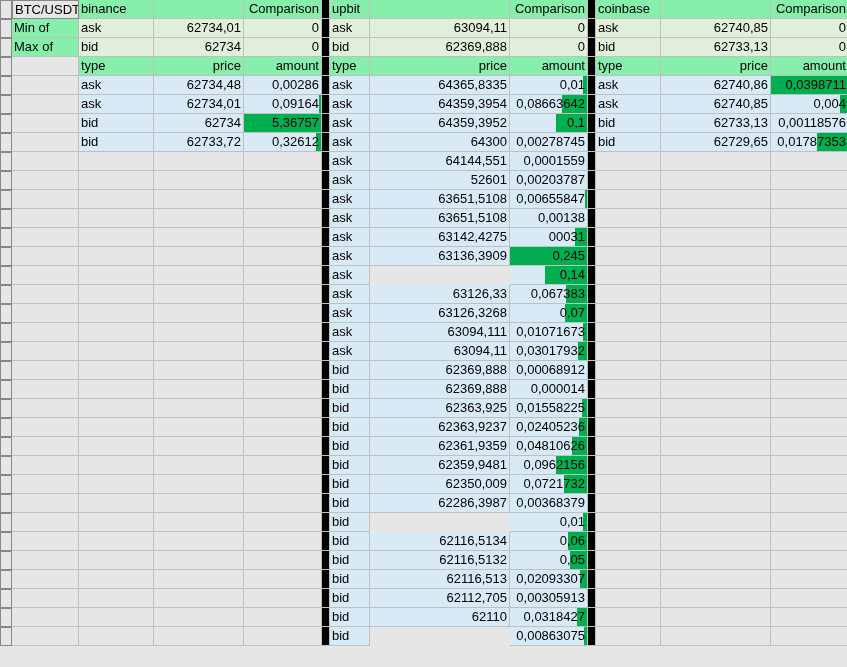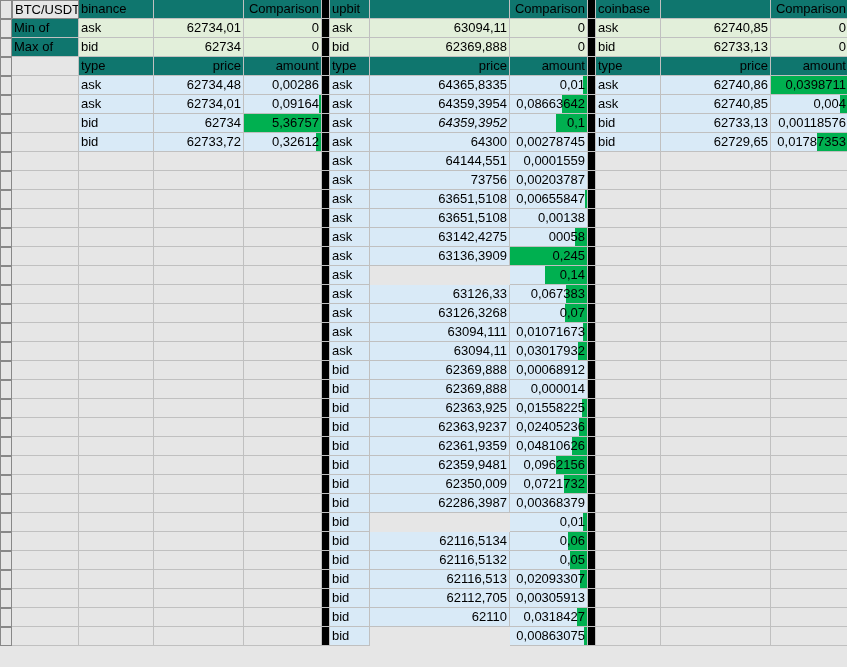--- a/index.html
+++ b/index.html
@@ -2,21 +2,21 @@
 <html><head>
 <meta charset="utf-8">
 <style>
   html,body{margin:0;padding:0;font-family:Arial,Helvetica,sans-serif;font-size:13px;color:#000;background:#e6e6e6;}
   .sheet{width:847px;height:667px;overflow:hidden;position:relative;}
   .grid{display:grid;grid-template-columns:12px 67px 75px 90px 78px 8px 40px 140px 78px 8px 65px 110px 78px;grid-auto-rows:19px;}
   .cell{border-right:1px solid #c0c0c0;border-bottom:1px solid #c0c0c0;padding:1px 2px;white-space:nowrap;overflow:hidden;position:relative;}
   .num{text-align:right;}
   .txt{text-align:left;}
   .bg-grey{background:#e6e6e6;}
-  .bg-blue{background:#0f766e;}
+  .bg-blue{background:#86efac;}
   .bg-green1{background:#e2efda;}
   .bg-cyan{background:#d9eaf7;}
   .bg-black{background:#000;}
   .lbl{border:1px solid #888;background:#e6e6e6;}
   .hl{position:absolute;top:0;right:0;bottom:0;background:#00b050;z-index:-0;}
   .cell span.z{position:relative;z-index:2;}
 </style>
 </head>
 <body>
 
@@ -100,21 +100,21 @@
       <div class="cell bg-cyan txt" style="grid-row: 6; grid-column-start: 11;"><span class="z">ask</span></div>
       <div class="cell bg-cyan num" style="grid-row: 6; grid-column-start: 12;"><span class="z">62740,85</span></div>
       <div class="cell bg-cyan num" style="grid-row: 6; grid-column-start: 13;"><div class="hl" style="width: 10%;"></div><span class="z">0,004</span></div>
       <div class="cell lbl" style="grid-row: 7; grid-column-start: 1;"></div>
       <div class="cell bg-grey" style="grid-row: 7; grid-column-start: 2;"></div>
       <div class="cell bg-cyan txt" style="grid-row: 7; grid-column-start: 3;"><span class="z">bid</span></div>
       <div class="cell bg-cyan num" style="grid-row: 7; grid-column-start: 4;"><span class="z">62734</span></div>
       <div class="cell bg-cyan num" style="grid-row: 7; grid-column-start: 5;"><div class="hl" style="width: 100%;"></div><span class="z">5,36757</span></div>
       <div class="cell bg-black" style="grid-row: 7; grid-column-start: 6;"></div>
       <div class="cell bg-cyan txt" style="grid-row: 7; grid-column-start: 7;"><span class="z">ask</span></div>
-      <div class="cell bg-cyan num" style="grid-row: 7; grid-column-start: 8; font-style: italic;"><span class="z">64359,3952</span></div>
+      <div class="cell bg-cyan num" style="grid-row: 7; grid-column-start: 8;"><span class="z">64359,3952</span></div>
       <div class="cell bg-cyan num" style="grid-row: 7; grid-column-start: 9;"><div class="hl" style="width: 40%;"></div><span class="z">0,1</span></div>
       <div class="cell bg-black" style="grid-row: 7; grid-column-start: 10;"></div>
       <div class="cell bg-cyan txt" style="grid-row: 7; grid-column-start: 11;"><span class="z">bid</span></div>
       <div class="cell bg-cyan num" style="grid-row: 7; grid-column-start: 12;"><span class="z">62733,13</span></div>
       <div class="cell bg-cyan num" style="grid-row: 7; grid-column-start: 13;"><span class="z">0,00118576</span></div>
       <div class="cell lbl" style="grid-row: 8; grid-column-start: 1;"></div>
       <div class="cell bg-grey" style="grid-row: 8; grid-column-start: 2;"></div>
       <div class="cell bg-cyan txt" style="grid-row: 8; grid-column-start: 3;"><span class="z">bid</span></div>
       <div class="cell bg-cyan num" style="grid-row: 8; grid-column-start: 4;"><span class="z">62733,72</span></div>
       <div class="cell bg-cyan num" style="grid-row: 8; grid-column-start: 5;"><div class="hl" style="width: 6%;"></div><span class="z">0,32612</span></div>
@@ -139,21 +139,21 @@
       <div class="cell bg-grey" style="grid-row: 9; grid-column-start: 11;"></div>
       <div class="cell bg-grey" style="grid-row: 9; grid-column-start: 12;"></div>
       <div class="cell bg-grey" style="grid-row: 9; grid-column-start: 13;"></div>
       <div class="cell lbl" style="grid-row: 10; grid-column-start: 1;"></div>
       <div class="cell bg-grey" style="grid-row: 10; grid-column-start: 2;"></div>
       <div class="cell bg-grey" style="grid-row: 10; grid-column-start: 3;"></div>
       <div class="cell bg-grey" style="grid-row: 10; grid-column-start: 4;"></div>
       <div class="cell bg-grey" style="grid-row: 10; grid-column-start: 5;"></div>
       <div class="cell bg-black" style="grid-row: 10; grid-column-start: 6;"></div>
       <div class="cell bg-cyan txt" style="grid-row: 10; grid-column-start: 7;"><span class="z">ask</span></div>
-      <div class="cell bg-cyan num" style="grid-row: 10; grid-column-start: 8;"><span class="z">73756</span></div>
+      <div class="cell bg-cyan num" style="grid-row: 10; grid-column-start: 8;"><span class="z">52601</span></div>
       <div class="cell bg-cyan num" style="grid-row: 10; grid-column-start: 9;"><span class="z">0,00203787</span></div>
       <div class="cell bg-black" style="grid-row: 10; grid-column-start: 10;"></div>
       <div class="cell bg-grey" style="grid-row: 10; grid-column-start: 11;"></div>
       <div class="cell bg-grey" style="grid-row: 10; grid-column-start: 12;"></div>
       <div class="cell bg-grey" style="grid-row: 10; grid-column-start: 13;"></div>
       <div class="cell lbl" style="grid-row: 11; grid-column-start: 1;"></div>
       <div class="cell bg-grey" style="grid-row: 11; grid-column-start: 2;"></div>
       <div class="cell bg-grey" style="grid-row: 11; grid-column-start: 3;"></div>
       <div class="cell bg-grey" style="grid-row: 11; grid-column-start: 4;"></div>
       <div class="cell bg-grey" style="grid-row: 11; grid-column-start: 5;"></div>
@@ -179,21 +179,21 @@
       <div class="cell bg-grey" style="grid-row: 12; grid-column-start: 12;"></div>
       <div class="cell bg-grey" style="grid-row: 12; grid-column-start: 13;"></div>
       <div class="cell lbl" style="grid-row: 13; grid-column-start: 1;"></div>
       <div class="cell bg-grey" style="grid-row: 13; grid-column-start: 2;"></div>
       <div class="cell bg-grey" style="grid-row: 13; grid-column-start: 3;"></div>
       <div class="cell bg-grey" style="grid-row: 13; grid-column-start: 4;"></div>
       <div class="cell bg-grey" style="grid-row: 13; grid-column-start: 5;"></div>
       <div class="cell bg-black" style="grid-row: 13; grid-column-start: 6;"></div>
       <div class="cell bg-cyan txt" style="grid-row: 13; grid-column-start: 7;"><span class="z">ask</span></div>
       <div class="cell bg-cyan num" style="grid-row: 13; grid-column-start: 8;"><span class="z">63142,4275</span></div>
-      <div class="cell bg-cyan num" style="grid-row: 13; grid-column-start: 9;"><div class="hl" style="width: 15%;"></div><span class="z">00058</span></div>
+      <div class="cell bg-cyan num" style="grid-row: 13; grid-column-start: 9;"><div class="hl" style="width: 15%;"></div><span class="z">00031</span></div>
       <div class="cell bg-black" style="grid-row: 13; grid-column-start: 10;"></div>
       <div class="cell bg-grey" style="grid-row: 13; grid-column-start: 11;"></div>
       <div class="cell bg-grey" style="grid-row: 13; grid-column-start: 12;"></div>
       <div class="cell bg-grey" style="grid-row: 13; grid-column-start: 13;"></div>
       <div class="cell lbl" style="grid-row: 14; grid-column-start: 1;"></div>
       <div class="cell bg-grey" style="grid-row: 14; grid-column-start: 2;"></div>
       <div class="cell bg-grey" style="grid-row: 14; grid-column-start: 3;"></div>
       <div class="cell bg-grey" style="grid-row: 14; grid-column-start: 4;"></div>
       <div class="cell bg-grey" style="grid-row: 14; grid-column-start: 5;"></div>
       <div class="cell bg-black" style="grid-row: 14; grid-column-start: 6;"></div>

